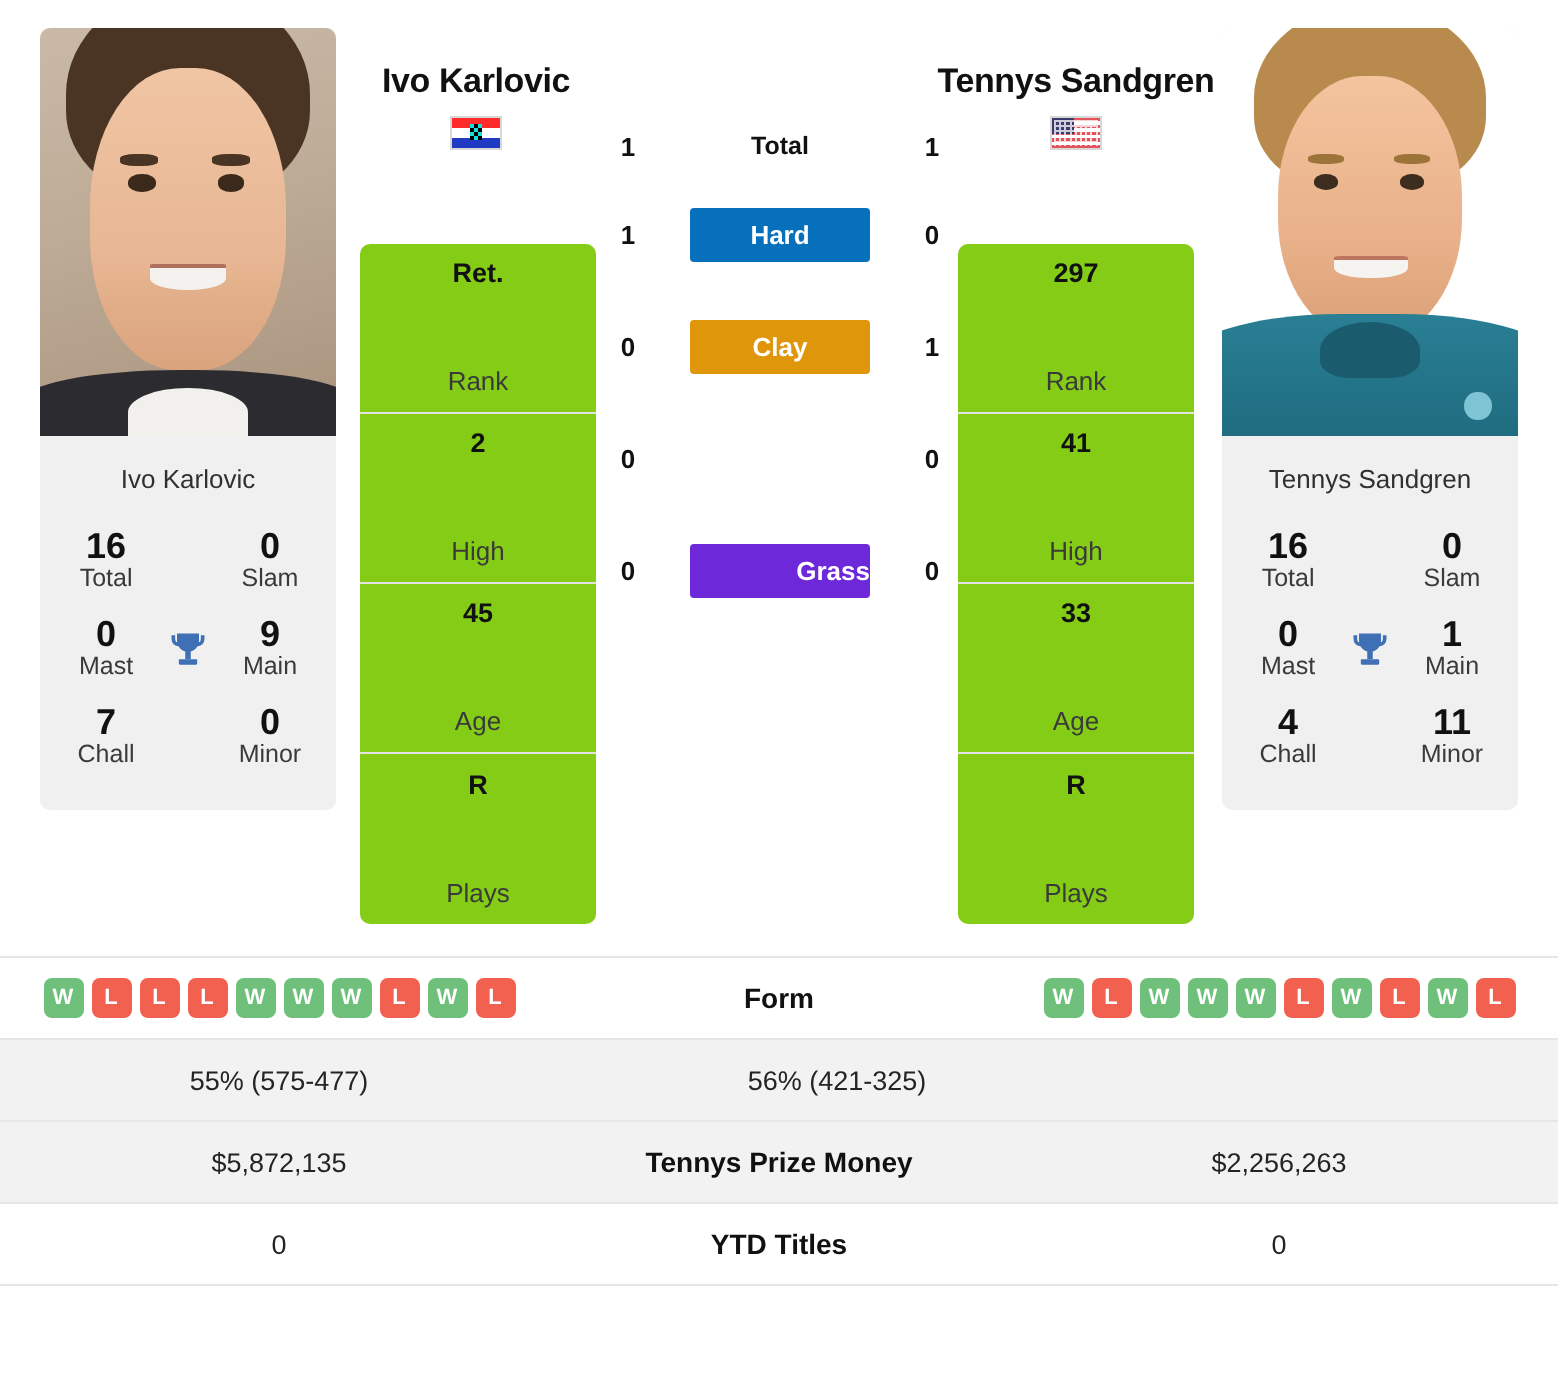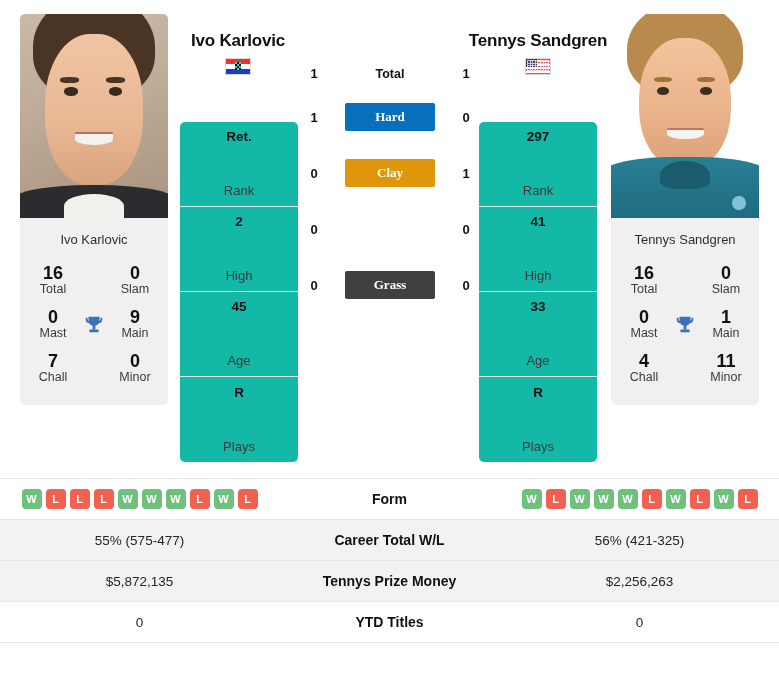--- a/index.html
+++ b/index.html
@@ -139,21 +139,21 @@
   .mini-cell { width: 58px; text-align: center; }
   .mini-val { font-size: 18px; font-weight: bold; color: #111; line-height: 15px; }
   .mini-lab { font-size: 12.5px; color: #3a3a3a; line-height: 16px; }
   .trophy-wrap { width: 30px; display:flex; align-items:center; justify-content:center; }
 
   
   .stat-card {
     position: absolute;
     top: 122px;
     width: 118px;
-    background: #14b8a6;
+    background: #84cc16;
     border-radius: 5px;
     overflow: hidden;
   }
   .stat-card.left  { left: 180px; }
   .stat-card.right { left: 479px; }
   .stat-sec {
     height: 85px;
     display: flex;
     flex-direction: column;
     align-items: center;
@@ -229,21 +229,20 @@
   .h2h-mid { width: 90px; text-align: center; }
   .surface-badge {
     display: block;
     width: 90px;
     padding: 6px 0;
     border-radius: 2px;
     color: #ffffff;
     font-size: 13px;
     font-weight: bold;
     text-align: center;
-    font-family: Liberation Serif, serif;
   }
   .total-label { font-size: 12.5px; font-weight: bold; color: #111; }
 
   
   .cmp-table { width: 779px; border-top: 1px solid #e6e6e6; }
   .cmp-row {
     display: flex;
     align-items: center;
     height: 41px;
     border-bottom: 1px solid #e6e6e6;
@@ -480,21 +479,21 @@
     </div>
 
     <div class="h2h-row">
       <div class="h2h-num">0</div>
       <div class="h2h-num">0</div>
     </div>
 
     <div class="h2h-row">
       <div class="h2h-num">0</div>
       <div class="h2h-mid">
-        <span class="surface-badge" id="sb3" style="background: #404040;">Grass</span>
+        <span class="surface-badge" id="sb3" style="background: #6d28d9; text-align: right;">Grass</span>
       </div>
       <div class="h2h-num">0</div>
     </div>
   </div>
 
 </div>
 
 <div class="cmp-table">
 
   <div class="cmp-row form-row">
@@ -524,21 +523,20 @@
           <div class="form-badge W">W</div>
           <div class="form-badge L">L</div>
           <div class="form-badge W">W</div>
           <div class="form-badge L">L</div>
         </div>
     </div>
   </div>
 
   <div class="cmp-row shaded">
     <div class="cmp-left">55% (575-477)</div>
-    <div class="cmp-mid">Career Total W/L</div>
     <div class="cmp-right">56% (421-325)</div>
   </div>
 
 
   <div class="cmp-row shaded">
     <div class="cmp-left">$5,872,135</div>
     <div class="cmp-mid">Tennys Prize Money</div>
     <div class="cmp-right">$2,256,263</div>
   </div>
 

